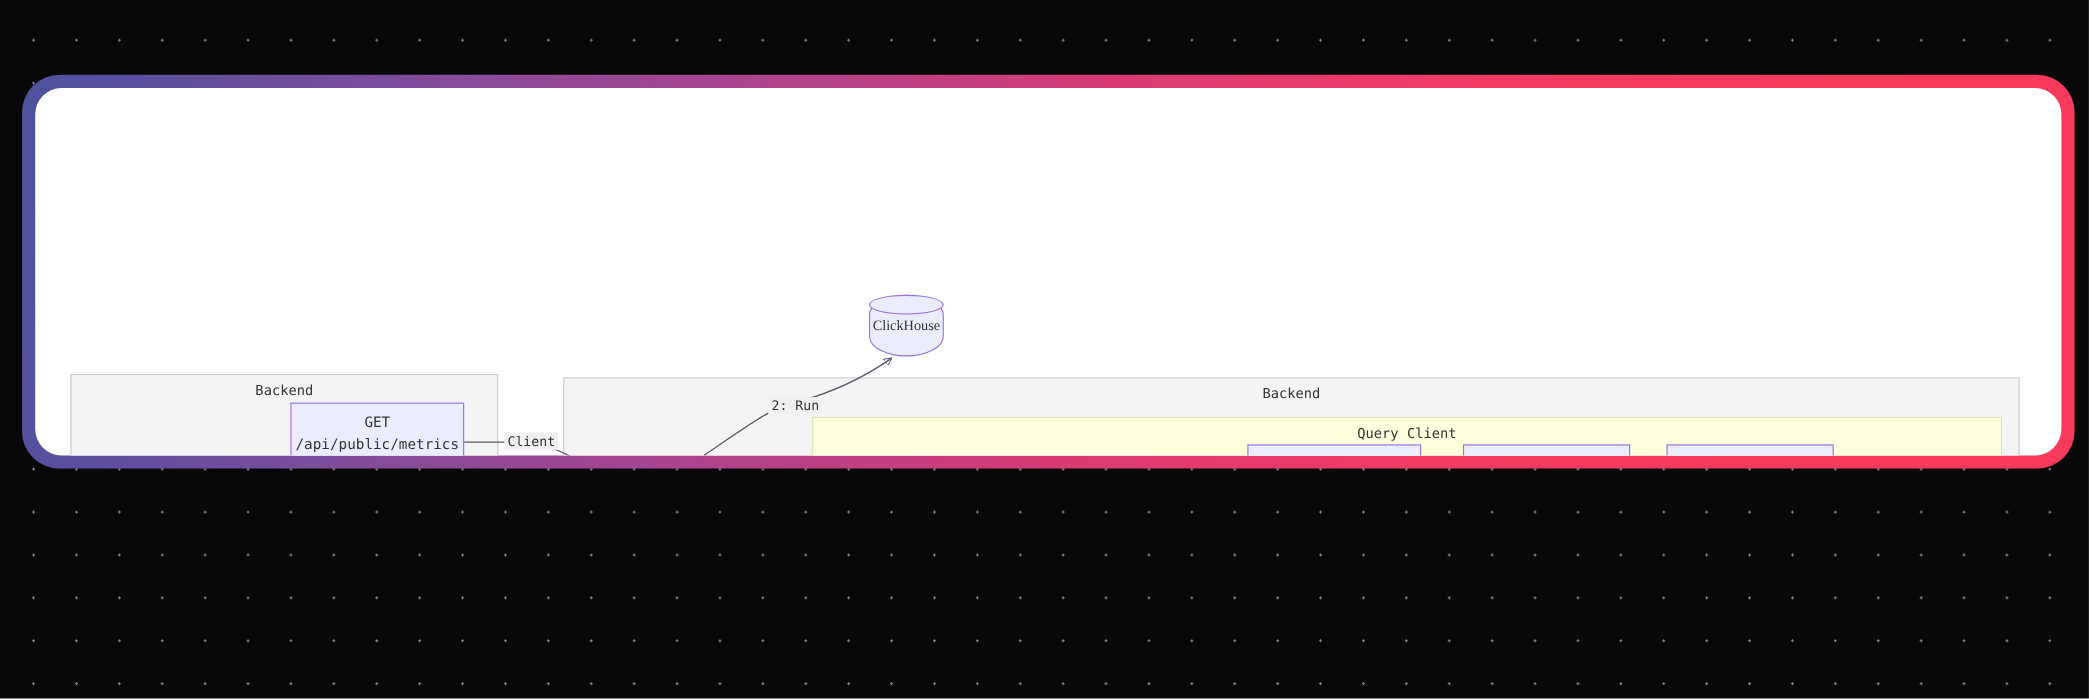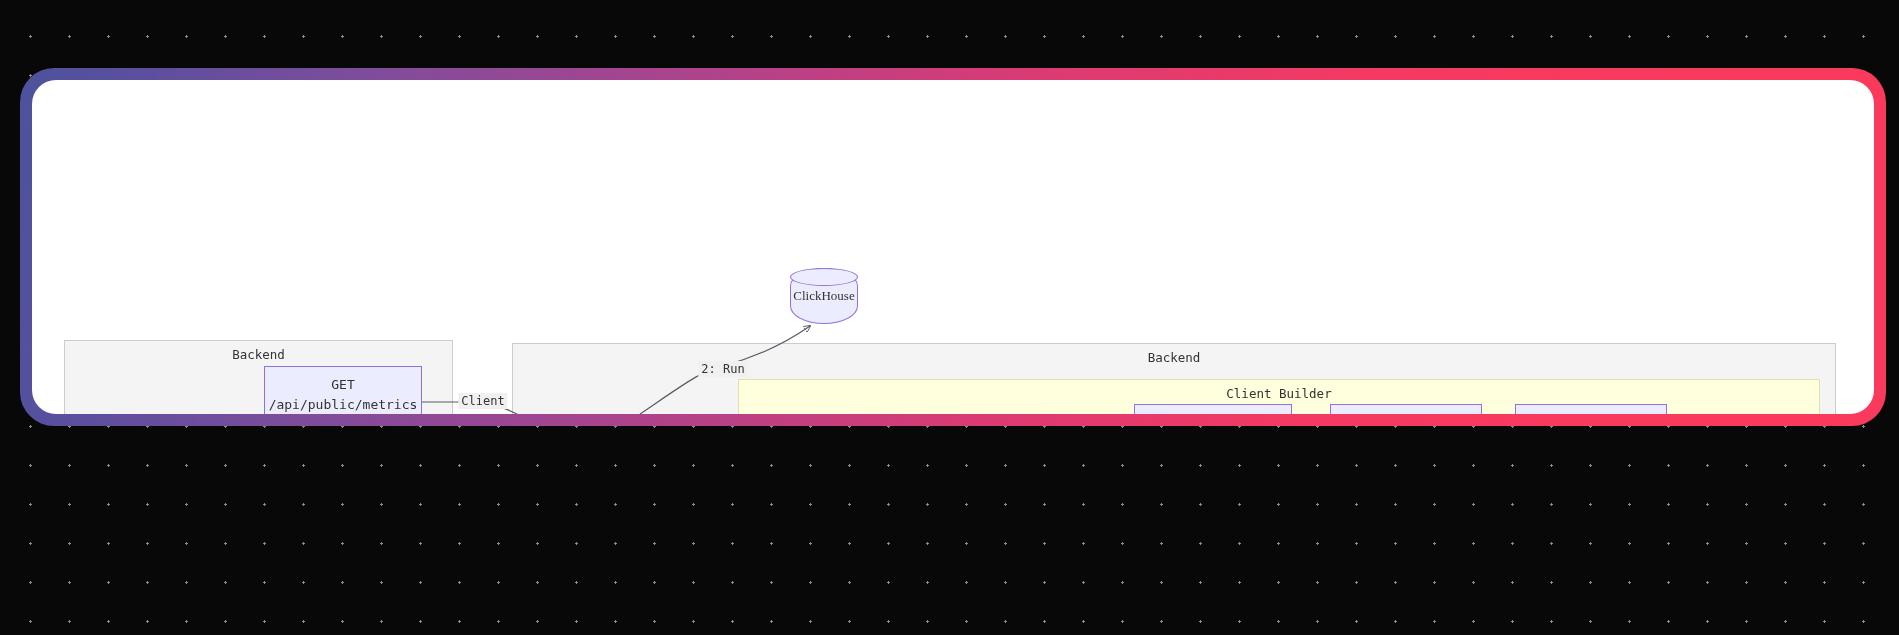--- a/index.html
+++ b/index.html
@@ -151,21 +151,21 @@
       <div class="node" style="left:264px; top:366px; width:158px; height:58px;">
         <span>GET
 /api/public/metrics</span>
       </div>
 
       <div class="grp" style="left:512px; top:343px; width:1324px; height:196px;">
         <div class="grp-title">Backend</div>
       </div>
 
       <div class="grp yellow" style="left:738px; top:379px; width:1082px; height:150px;">
-        <div class="grp-title">Client Builder</div>
+        <div class="grp-title">Query Client</div>
       </div>
 
       <div class="node" style="left:1134px; top:404px; width:158px; height:62px;">
         
       </div>
 
       <div class="node" style="left:1330px; top:404px; width:152px; height:62px;">
         
       </div>
 

